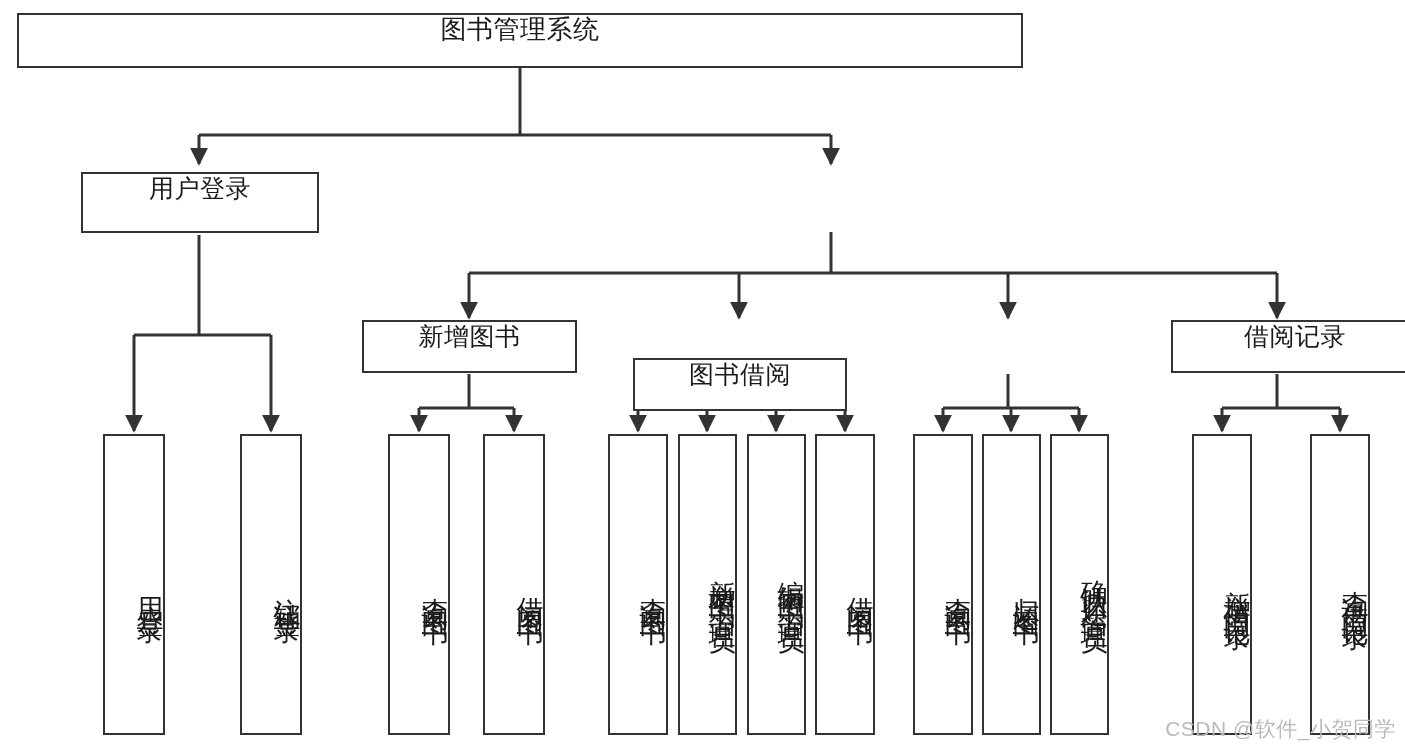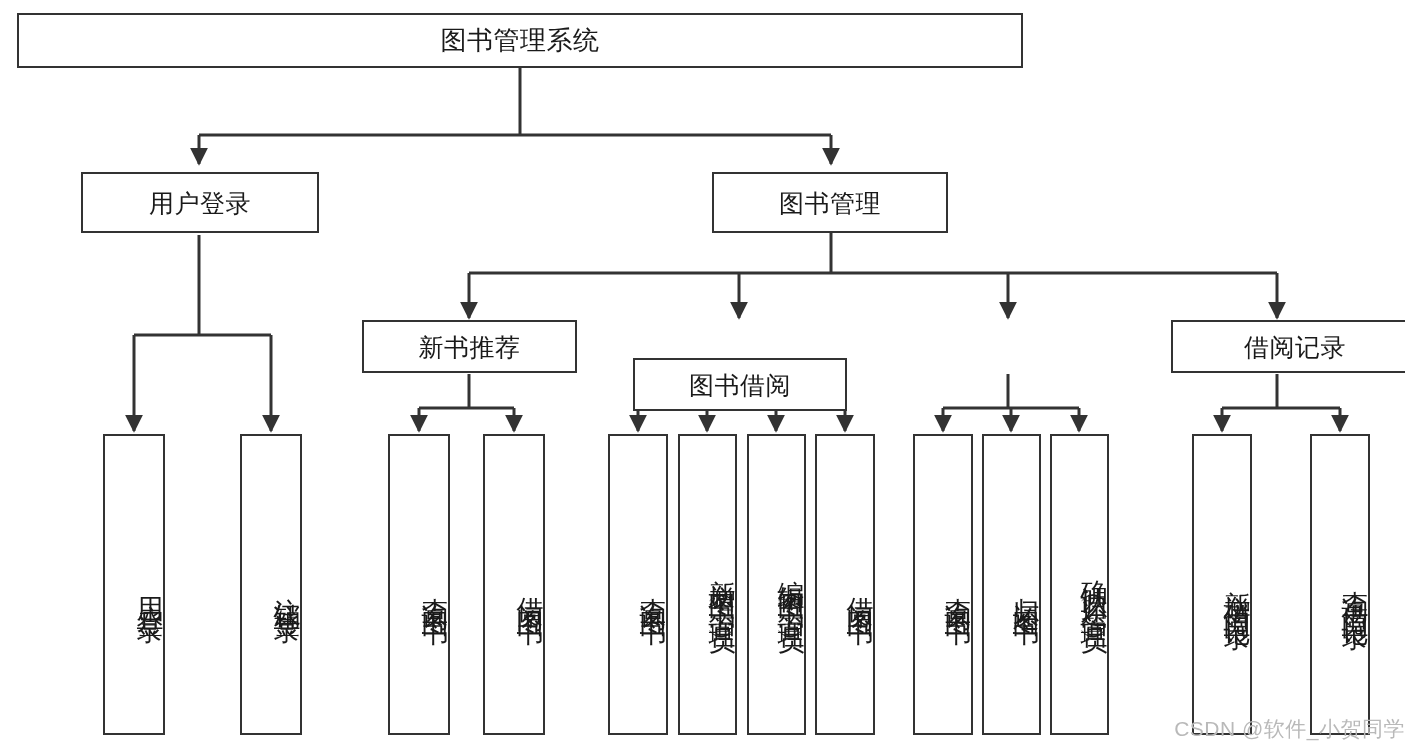--- a/index.html
+++ b/index.html
@@ -23,21 +23,21 @@
     top: 0;
     width: 1405px;
     height: 747px;
   }
   .node {
     position: absolute;
     box-sizing: border-box;
     border: 2.5px solid #333333;
     background: #ffffff;
     display: flex;
-    align-items: center;
+    align-items: flex-start;
     justify-content: center;
     color: #1a1a1a;
   }
   .node.horiz {
     writing-mode: horizontal-tb;
   }
   .node .lbl {
     display: block;
     text-align: center;
     line-height: 1.12;
@@ -56,21 +56,21 @@
   .node.vert .lbl {
     writing-mode: vertical-rl;
     text-orientation: upright;
     font-size: 27px;
     letter-spacing: 7px;
     line-height: 1;
   }
   #root-node .lbl { font-size: 26px; }
   #watermark {
     position: absolute;
-    right: 0;
+    right: 9px;
     bottom: 4px;
     font-size: 21px;
     color: #b9b9b9;
     white-space: nowrap;
     letter-spacing: 0.5px;
   }
 </style>
 </head>
 <body>
 
@@ -126,26 +126,23 @@
     </g>
   </svg>
 
   <div class="node horiz" id="root-node" style="left:17px; top:13px; width:1006px; height:55px;">
     <span class="lbl">图书管理系统</span>
   </div>
 
   <div class="node horiz" style="left:81px; top:172px; width:238px; height:61px;">
     <span class="lbl">用户登录</span>
   </div>
-  <div class="node horiz" style="left:712px; top:172px; width:236px; height:61px;">
-    <span class="lbl">图书管理</span>
-  </div>
 
   <div class="node horiz" style="left:362px; top:320px; width:215px; height:53px;">
-    <span class="lbl">新书推荐</span>
+    <span class="lbl">新增图书</span>
   </div>
   <div class="node horiz" style="left:633px; top:320px; width:214px; height:53px;margin-top:38px;">
     <span class="lbl">图书借阅</span>
   </div>
   <div class="node horiz" style="left:1171px; top:320px; width:248px; height:53px;">
     <span class="lbl">借阅记录</span>
   </div>
 
   <div class="node vert" style="left:103px; top:434px; width:62px; height:301px;">
     <span class="lbl">用户登录</span>

